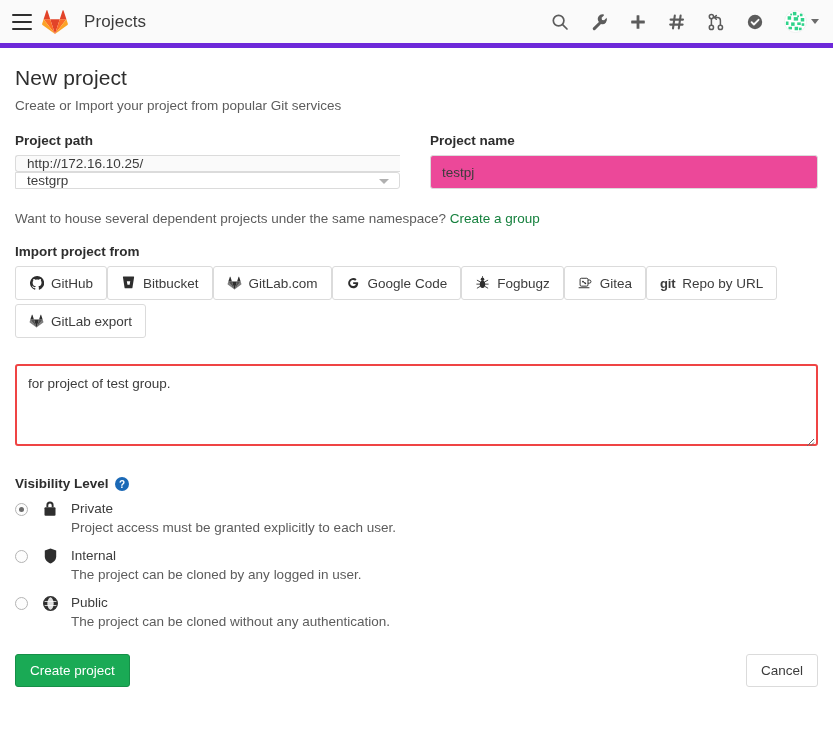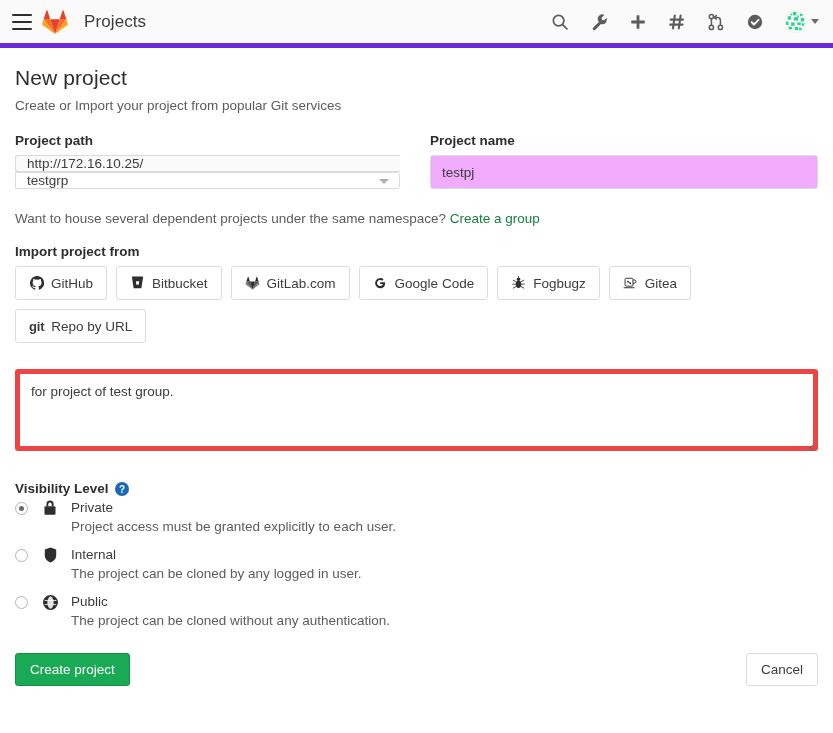--- a/index.html
+++ b/index.html
@@ -125,35 +125,34 @@
     border-top: 5px solid #b0b0b0;
   }
   .text-input {
     width: 100%; height: 34px;
     border: 1px solid #dbdbdb;
     border-radius: 3px;
     padding: 0 11px;
     font-size: 13.5px;
     font-family: "Liberation Sans", sans-serif;
     color: #3c3c3c;
-    background: #f0abfc;
+    background: #ec4899;
     outline: none;
   }
 
   .namespace-hint {
     font-size: 13.5px;
     color: #5c5c5c;
     margin: 22px 0 18px 0;
   }
   .namespace-hint a { color: #15803d; text-decoration: none; }
 
   .import-row {
     display: flex;
     flex-wrap: wrap;
-    gap: 9px;
     margin-bottom: 4px;
   }
   .import-btn {
     height: 34px;
     background: #fff;
     border: 1px solid #dbdbdb;
     border-radius: 3px;
     padding: 0 13px;
     display: inline-flex;
     align-items: center;
@@ -171,21 +170,21 @@
   .import-btn .gitword {
     font-weight: bold;
     font-size: 13px;
     letter-spacing: -.2px;
   }
 
   .desc-block { margin-top: 26px; }
   .desc-textarea {
     width: 100%;
     height: 82px;
-    border: 5px solid #ef4444;
+    border: 2px solid #ef4444;
     border-radius: 3px;
     padding: 9px 11px;
     font-size: 13.5px;
     font-family: "Liberation Sans", sans-serif;
     color: #3c3c3c;
     resize: none;
     outline: none;
     background: #fff;
     position: relative;
     line-height: 1.35;
@@ -194,21 +193,21 @@
   .resize-grip {
     position: absolute;
     right: 3px; bottom: 3px;
     width: 12px; height: 12px;
     pointer-events: none;
   }
 
   .vis-block { margin-top: 26px; }
   .vis-head {
     display: flex; align-items: center; gap: 6px;
-    margin-bottom: 2px;
+    margin-bottom: 8px;
   }
   .vis-head .field-label { margin-bottom: 0; }
   .help-icon {
     width: 14px; height: 14px;
     display: inline-flex;
     cursor: pointer;
   }
 
   .vis-option {
     display: flex;
@@ -482,20 +481,36 @@
       </span>
       <span>Gitea</span>
     </button>
 
     <button class="import-btn">
       <span class="gitword">git</span>
       <span>Repo by URL</span>
     </button>
   </div>
 
+  <div class="import-row">
+    <button class="import-btn">
+      <span class="bicon">
+        <svg width="15" height="14" viewBox="0 0 36 36" fill="#2e2e2e">
+          <path d="M18 34.5L24.6 14.2H11.4L18 34.5z"></path>
+          <path d="M18 34.5L11.4 14.2H2.2L18 34.5z" opacity=".82"></path>
+          <path d="M2.2 14.2L0.2 20.4c-.2.6 0 1.2.5 1.6L18 34.5 2.2 14.2z" opacity=".62"></path>
+          <path d="M2.2 14.2h9.2L7.5 2.1c-.2-.6-1.1-.6-1.3 0L2.2 14.2z"></path>
+          <path d="M18 34.5l6.6-20.3h9.2L18 34.5z" opacity=".82"></path>
+          <path d="M33.8 14.2l2 6.2c.2.6 0 1.2-.5 1.6L18 34.5l15.8-20.3z" opacity=".62"></path>
+          <path d="M33.8 14.2h-9.2l3.9-12.1c.2-.6 1.1-.6 1.3 0l4 12.1z"></path>
+        </svg>
+      </span>
+      <span>GitLab export</span>
+    </button>
+  </div>
 
   <div class="desc-block">
     <div class="textarea-wrap">
       <textarea class="desc-textarea" style="">for project of test group.</textarea>
       <svg class="resize-grip" viewBox="0 0 12 12">
         <g stroke="#6b6b6b" stroke-width="1">
           <line x1="11" y1="4" x2="4" y2="11"></line>
           <line x1="11" y1="7.5" x2="7.5" y2="11"></line>
           <line x1="11" y1="1" x2="1" y2="11" stroke-opacity="0"></line>
         </g>

